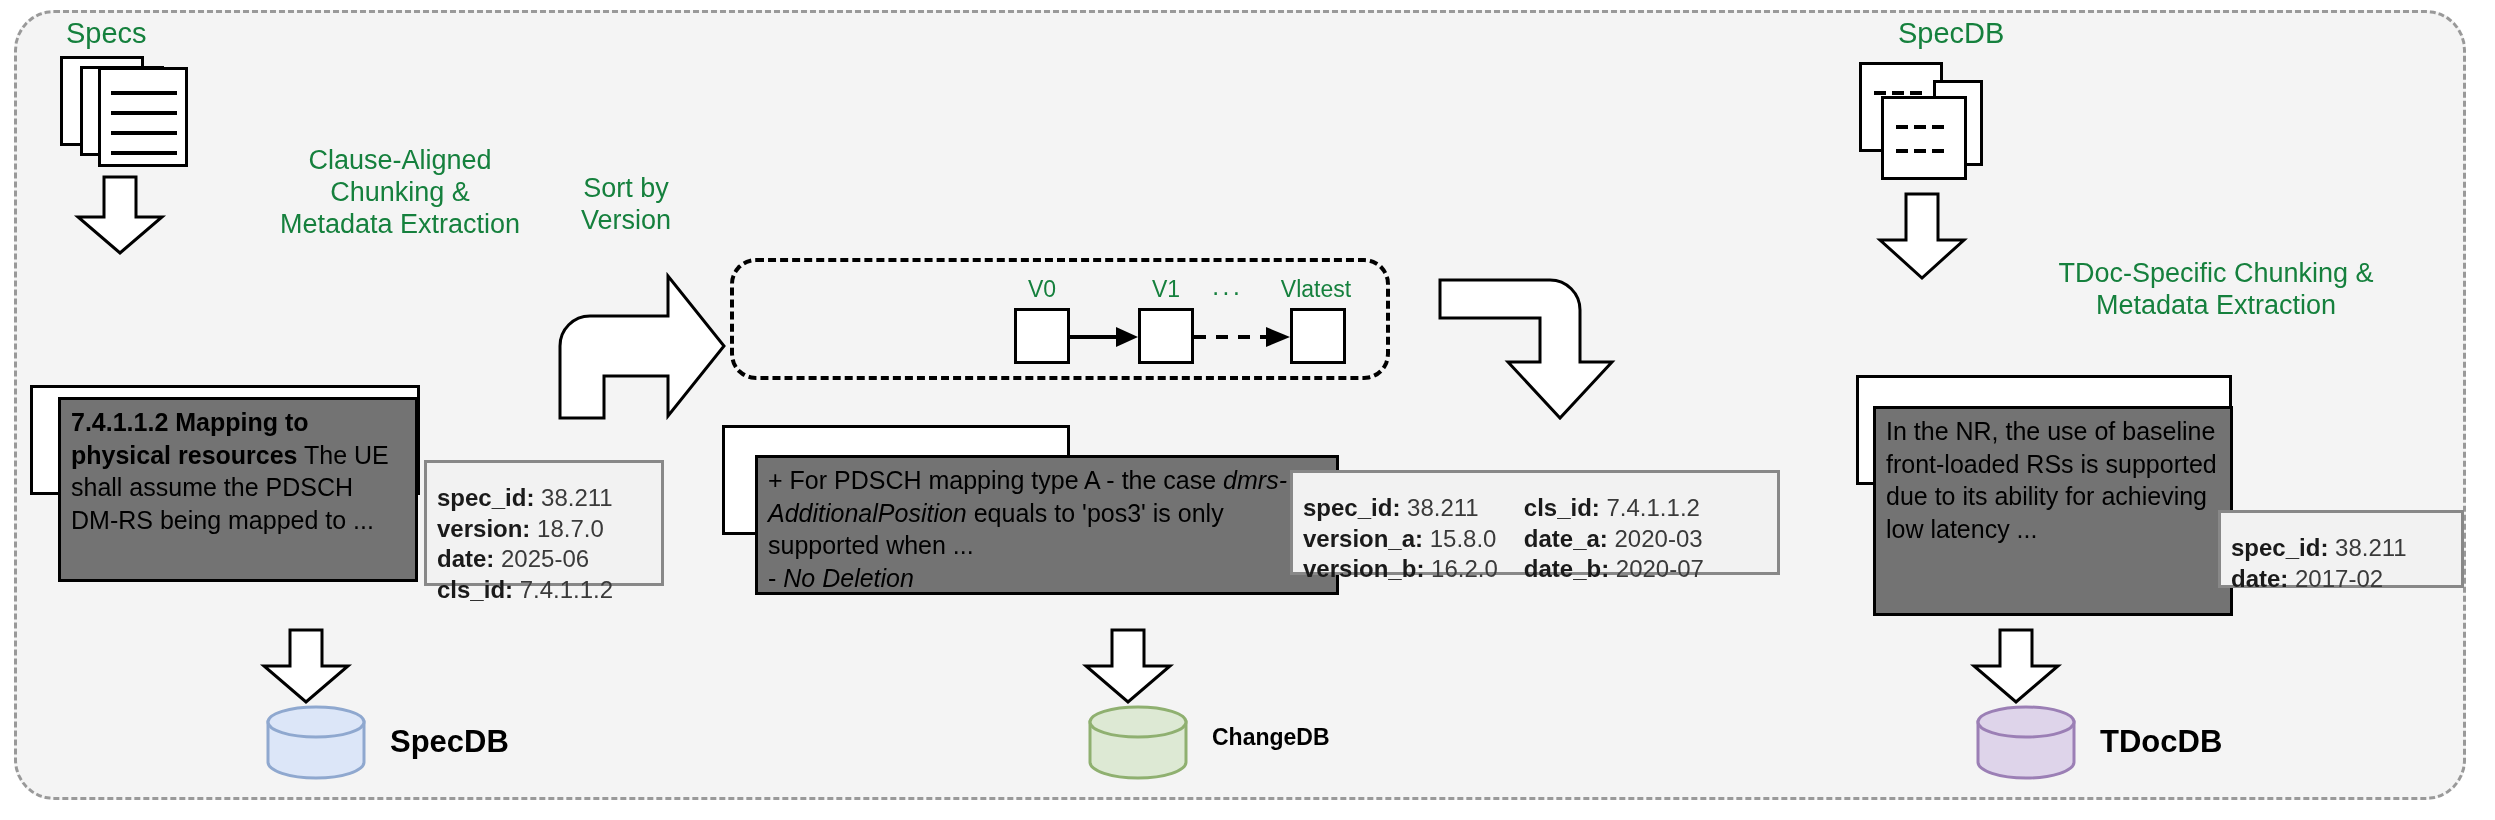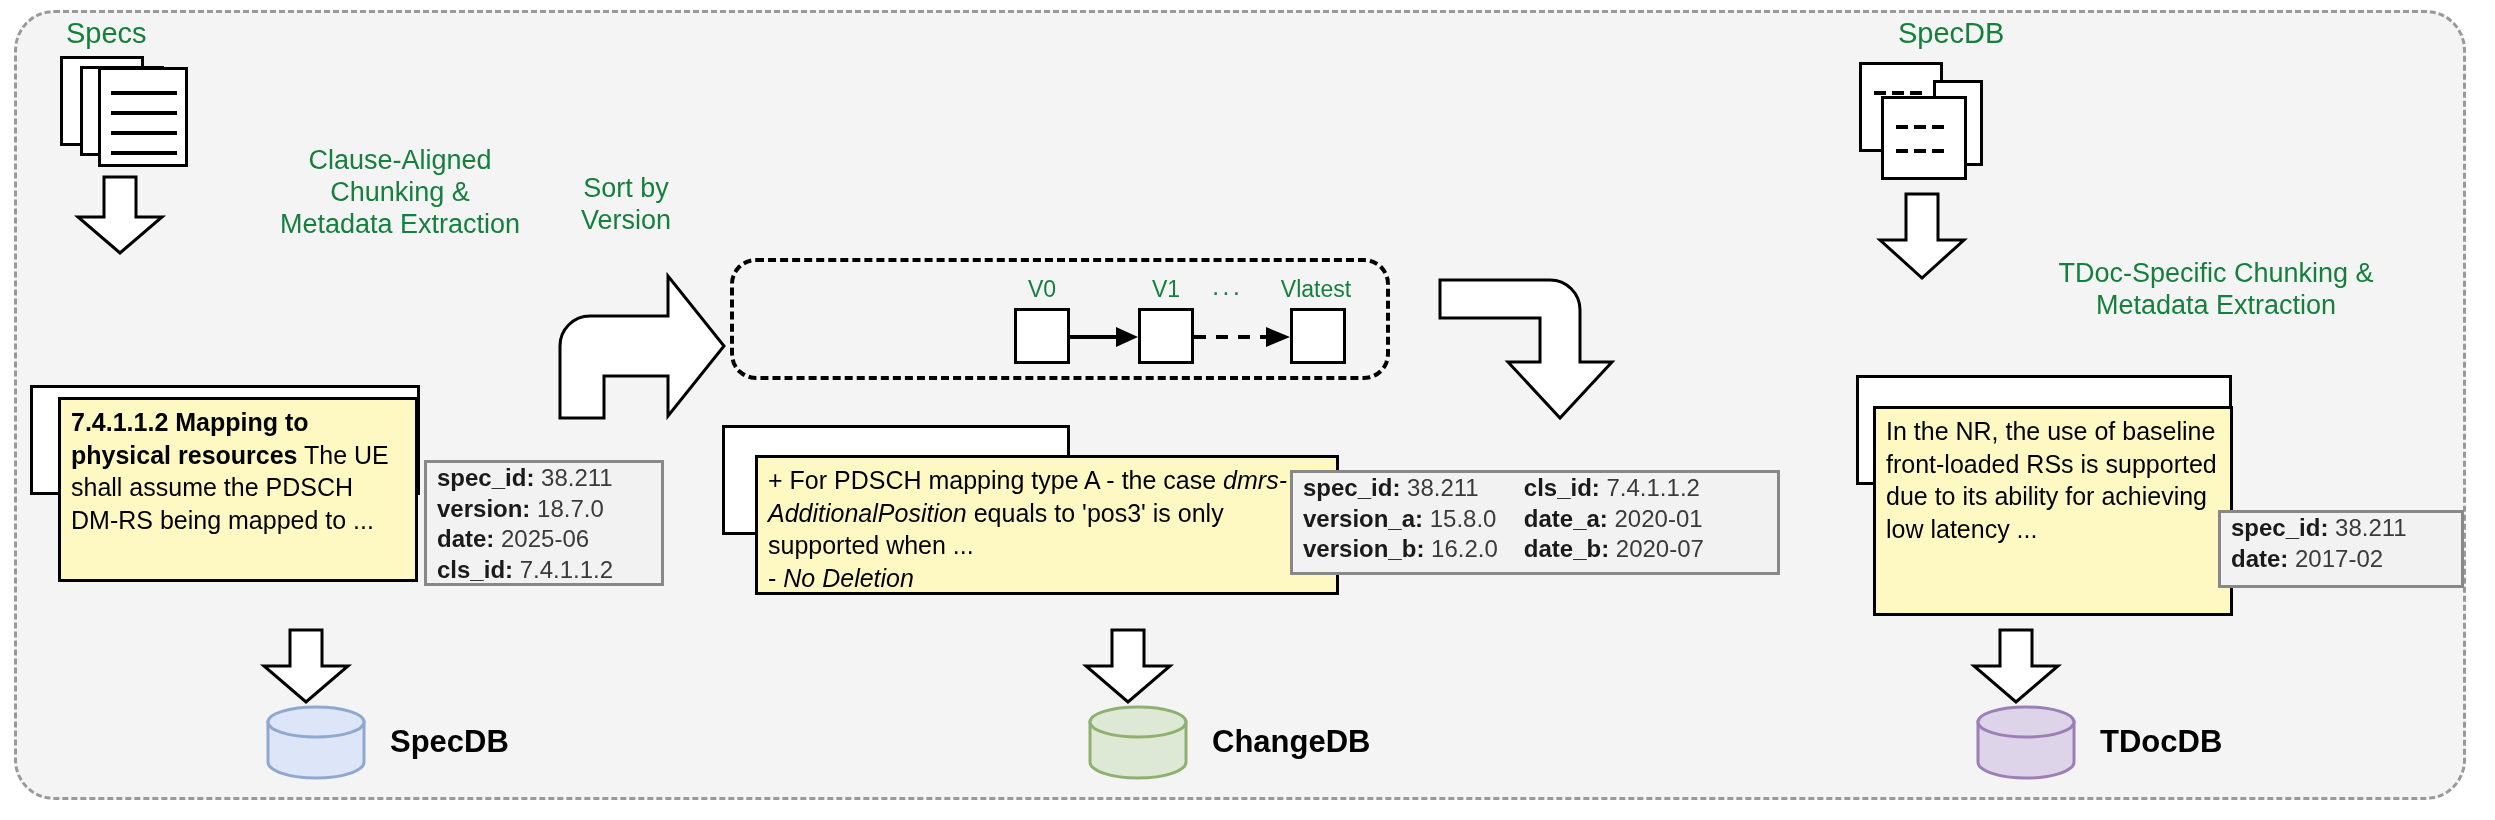--- a/index.html
+++ b/index.html
@@ -11,24 +11,24 @@
   }
   .lbl{position:absolute;color:#15803d;white-space:pre;line-height:1.18;}
   .ctr{text-align:center;}
 
   
   .paper{position:absolute;background:#fff;border:3px solid #000;box-sizing:border-box;}
   .pline{position:absolute;height:4px;background:#000;}
 
   
   .cardback{position:absolute;background:#fff;border:3px solid #000;box-sizing:border-box;}
-  .cardfront{position:absolute;background:#fef9c3;border:3px solid #000;box-sizing:border-box;
+  .cardfront{position:absolute;background:#737373;border:3px solid #000;box-sizing:border-box;
              padding:6px 10px;line-height:1.30;color:#000;}
   .meta{position:absolute;background:#f2f2f2;border:3px solid #888;box-sizing:border-box;
-        padding:0 10px;line-height:1.28;color:#3a3a3a;}
+        padding:20px 10px;line-height:1.28;color:#3a3a3a;}
   .meta b{color:#1a1a1a;}
   .metacols{display:flex;gap:26px;}
 
   
   .dashgrp{position:absolute;border:4px dashed #000;border-radius:26px;box-sizing:border-box;background:transparent;}
 
   
   .vbox{position:absolute;background:#fff;border:3px solid #000;box-sizing:border-box;}
 
   
@@ -129,33 +129,33 @@
     </div>
   </div>
   <div class="meta metacols" style="left:1290px;top:470px;width:490px;height:105px;font-size:24px;">
     <div>
       <div><b>spec_id:</b> <span>38.211</span></div>
       <div><b>version_a:</b> <span>15.8.0</span></div>
       <div><b>version_b:</b> <span>16.2.0</span></div>
     </div>
     <div>
       <div><b>cls_id:</b> <span>7.4.1.1.2</span></div>
-      <div><b>date_a:</b> <span>2020-01</span></div>
+      <div><b>date_a:</b> <span>2020-03</span></div>
       <div><b>date_b:</b> <span>2020-07</span></div>
     </div>
   </div>
 
   <svg style="left:1072px;top:628px;" width="120" height="76" viewBox="0 0 120 76">
     <polygon class="stroke" points="40,2 72,2 72,38 98,38 56,74 14,38 40,38"></polygon>
   </svg>
   <svg class="cyl" style="left:1086px;top:706px;" width="104" height="72" viewBox="0 0 104 72">
     <path d="M4,16 L4,56 A48,16 0 0 0 100,56 L100,16 Z" fill="#dde9d4" stroke="#8fb070" stroke-width="3"></path>
     <ellipse cx="52" cy="16" rx="48" ry="15" fill="#dde9d4" stroke="#8fb070" stroke-width="3"></ellipse>
   </svg>
-  <div class="dbname" style="left:1212px;top:724px;font-size:31px;">ChangeDB</div>
+  <div class="dbname" style="left:1212px;top:724px;font-size:23px;">ChangeDB</div>
 
   <div class="lbl" style="left:1898px;top:16px;font-size:29px;">SpecDB</div>
 
   <div>
     <div class="paper" style="left:1859px;top:62px;width:84px;height:90px;">
       <div class="pline" style="left:12px;top:26px;width:12px;"></div>
       <div class="pline" style="left:30px;top:26px;width:12px;"></div>
       <div class="pline" style="left:48px;top:26px;width:12px;"></div>
     </div>
     <div class="paper" style="left:1933px;top:80px;width:50px;height:86px;">

